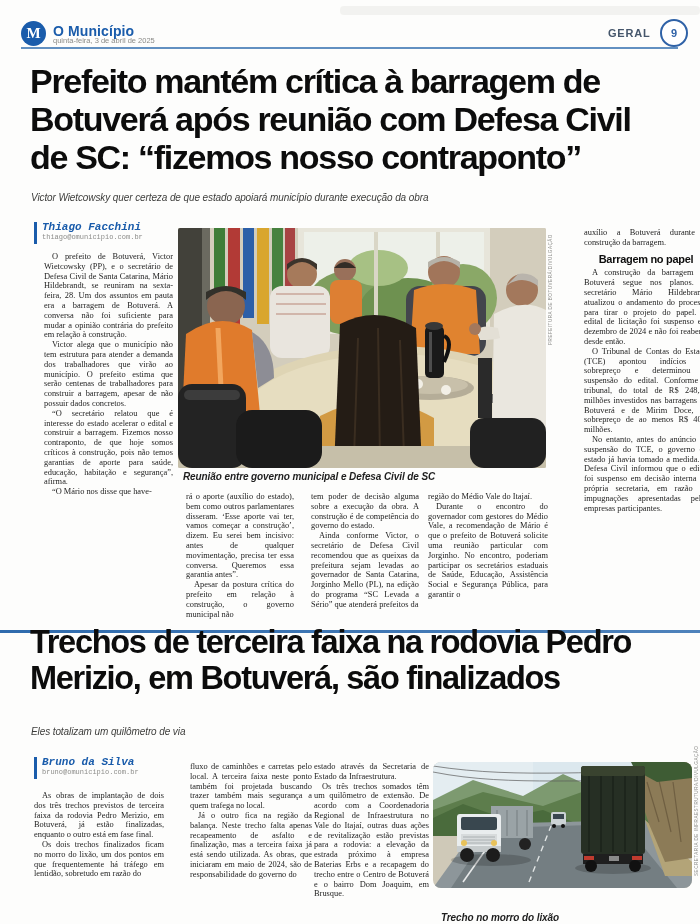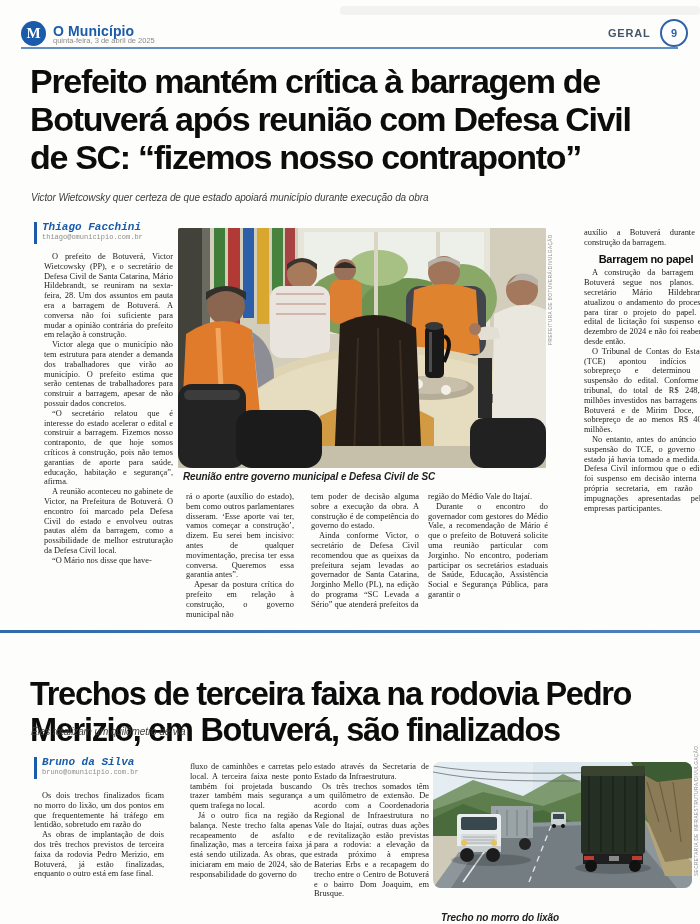--- a/index.html
+++ b/index.html
@@ -90,21 +90,20 @@
   <div class="abs byline" style="left:34px;top:221px;width:140px;">
     <span class="bar"></span>
     <div class="name">Thiago Facchini</div>
     <div class="email">thiago@omunicipio.com.br</div>
   </div>
 
   <div class="abs col" style="left:44px;top:252px;width:129px;height:380px;">
     <p>O prefeito de Botuverá, Victor Wietcowsky (PP), e o secretário de Defesa Civil de Santa Catarina, Mário Hildebrandt, se reuniram na sexta-feira, 28. Um dos assuntos em pauta era a barragem de Botuverá. A conversa não foi suficiente para mudar a opinião contrária do prefeito em relação à construção.</p>
     <p>Victor alega que o município não tem estrutura para atender a demanda dos trabalhadores que virão ao município. O prefeito estima que serão centenas de trabalhadores para construir a barragem, apesar de não possuir dados concretos.</p>
     <p>“O secretário relatou que é interesse do estado acelerar o edital e construir a barragem. Fizemos nosso contraponto, de que hoje somos críticos à construção, pois não temos garantias de aporte para saúde, educação, habitação e segurança”, afirma.</p>
-    <p>A reunião aconteceu no gabinete de Victor, na Prefeitura de Botuverá. O encontro foi marcado pela Defesa Civil do estado e envolveu outras pautas além da barragem, como a possibilidade de melhor estruturação da Defesa Civil local.</p>
     <p>“O Mário nos disse que have-</p>
   </div>
 
   <div class="abs photo" style="left:178px;top:228px;width:368px;height:240px;border-radius:2px;">
     <svg viewBox="0 0 368 240" preserveAspectRatio="none">
       <rect x="0" y="0" width="368" height="240" fill="#d3cdbc"></rect>
       <rect x="0" y="0" width="26" height="170" fill="#42413a"></rect>
       <rect x="24" y="0" width="8" height="170" fill="#6b6a60"></rect>
 
       <rect x="120" y="0" width="192" height="106" fill="#e7e5da"></rect>
@@ -197,35 +196,35 @@
     <div class="crosshead">Barragem no papel</div>
     <p>A construção da barragem de Botuverá segue nos planos. O secretário Mário Hildebrandt atualizou o andamento do processo para tirar o projeto do papel. O edital de licitação foi suspenso em dezembro de 2024 e não foi reaberto desde então.</p>
     <p>O Tribunal de Contas do Estado (TCE) apontou indícios de sobrepreço e determinou a suspensão do edital. Conforme o tribunal, do total de R$ 248,27 milhões investidos nas barragens de Botuverá e de Mirim Doce, há sobrepreço de ao menos R$ 40,5 milhões.</p>
     <p>No entanto, antes do anúncio da suspensão do TCE, o governo do estado já havia tomado a medida. A Defesa Civil informou que o edital foi suspenso em decisão interna da própria secretaria, em razão de impugnações apresentadas pelas empresas participantes.</p>
   </div>
 </section>
 
 <div class="abs article-divider"></div>
 
 <section>
-  <div class="abs h1 a2" style="left:30px;top:676px;width:662px;">
+  <div class="abs h1 a2" style="left:30px;top:624px;width:662px;">
     <div>Trechos de terceira faixa na rodovia Pedro</div>
     <div>Merizio, em Botuverá, são finalizados</div>
   </div>
   <div class="abs deck" style="left:31px;top:726px;width:400px;">Eles totalizam um quilômetro de via</div>
 
   <div class="abs byline" style="left:34px;top:756px;width:140px;">
     <span class="bar"></span>
     <div class="name">Bruno da Silva</div>
     <div class="email">bruno@omunicipio.com.br</div>
   </div>
 
   <div class="abs col" style="left:34px;top:791px;width:130px;height:128px;">
+    <p>As obras de implantação de dois dos três trechos previstos de terceira faixa da rodovia Pedro Merizio, em Botuverá, já estão finalizadas, enquanto o outro está em fase final.</p>
     <p>Os dois trechos finalizados ficam no morro do lixão, um dos pontos em que frequentemente há tráfego em lentidão, sobretudo em razão do</p>
-    <p>As obras de implantação de dois dos três trechos previstos de terceira faixa da rodovia Pedro Merizio, em Botuverá, já estão finalizadas, enquanto o outro está em fase final.</p>
   </div>
   <div class="abs col" style="left:190px;top:762px;width:122px;height:156px;">
     <p class="cont">fluxo de caminhões e carretas pelo local. A terceira faixa neste ponto também foi projetada buscando trazer também mais segurança a quem trafega no local.</p>
     <p>Já o outro fica na região da balança. Neste trecho falta apenas recapeamento de asfalto e finalização, mas a terceira faixa já está sendo utilizada. As obras, que iniciaram em maio de 2024, são de responsabilidade do governo do</p>
   </div>
   <div class="abs col" style="left:314px;top:762px;width:115px;height:156px;">
     <p class="cont">estado através da Secretaria de Estado da Infraestrutura.</p>
     <p>Os três trechos somados têm um quilômetro de extensão. De acordo com a Coordenadoria Regional de Infraestrutura no Vale do Itajaí, outras duas ações de revitalização estão previstas para a rodovia: a elevação da estrada próximo à empresa Baterias Erbs e a recapagem do trecho entre o Centro de Botuverá e o bairro Dom Joaquim, em Brusque.</p>
   </div>
 

